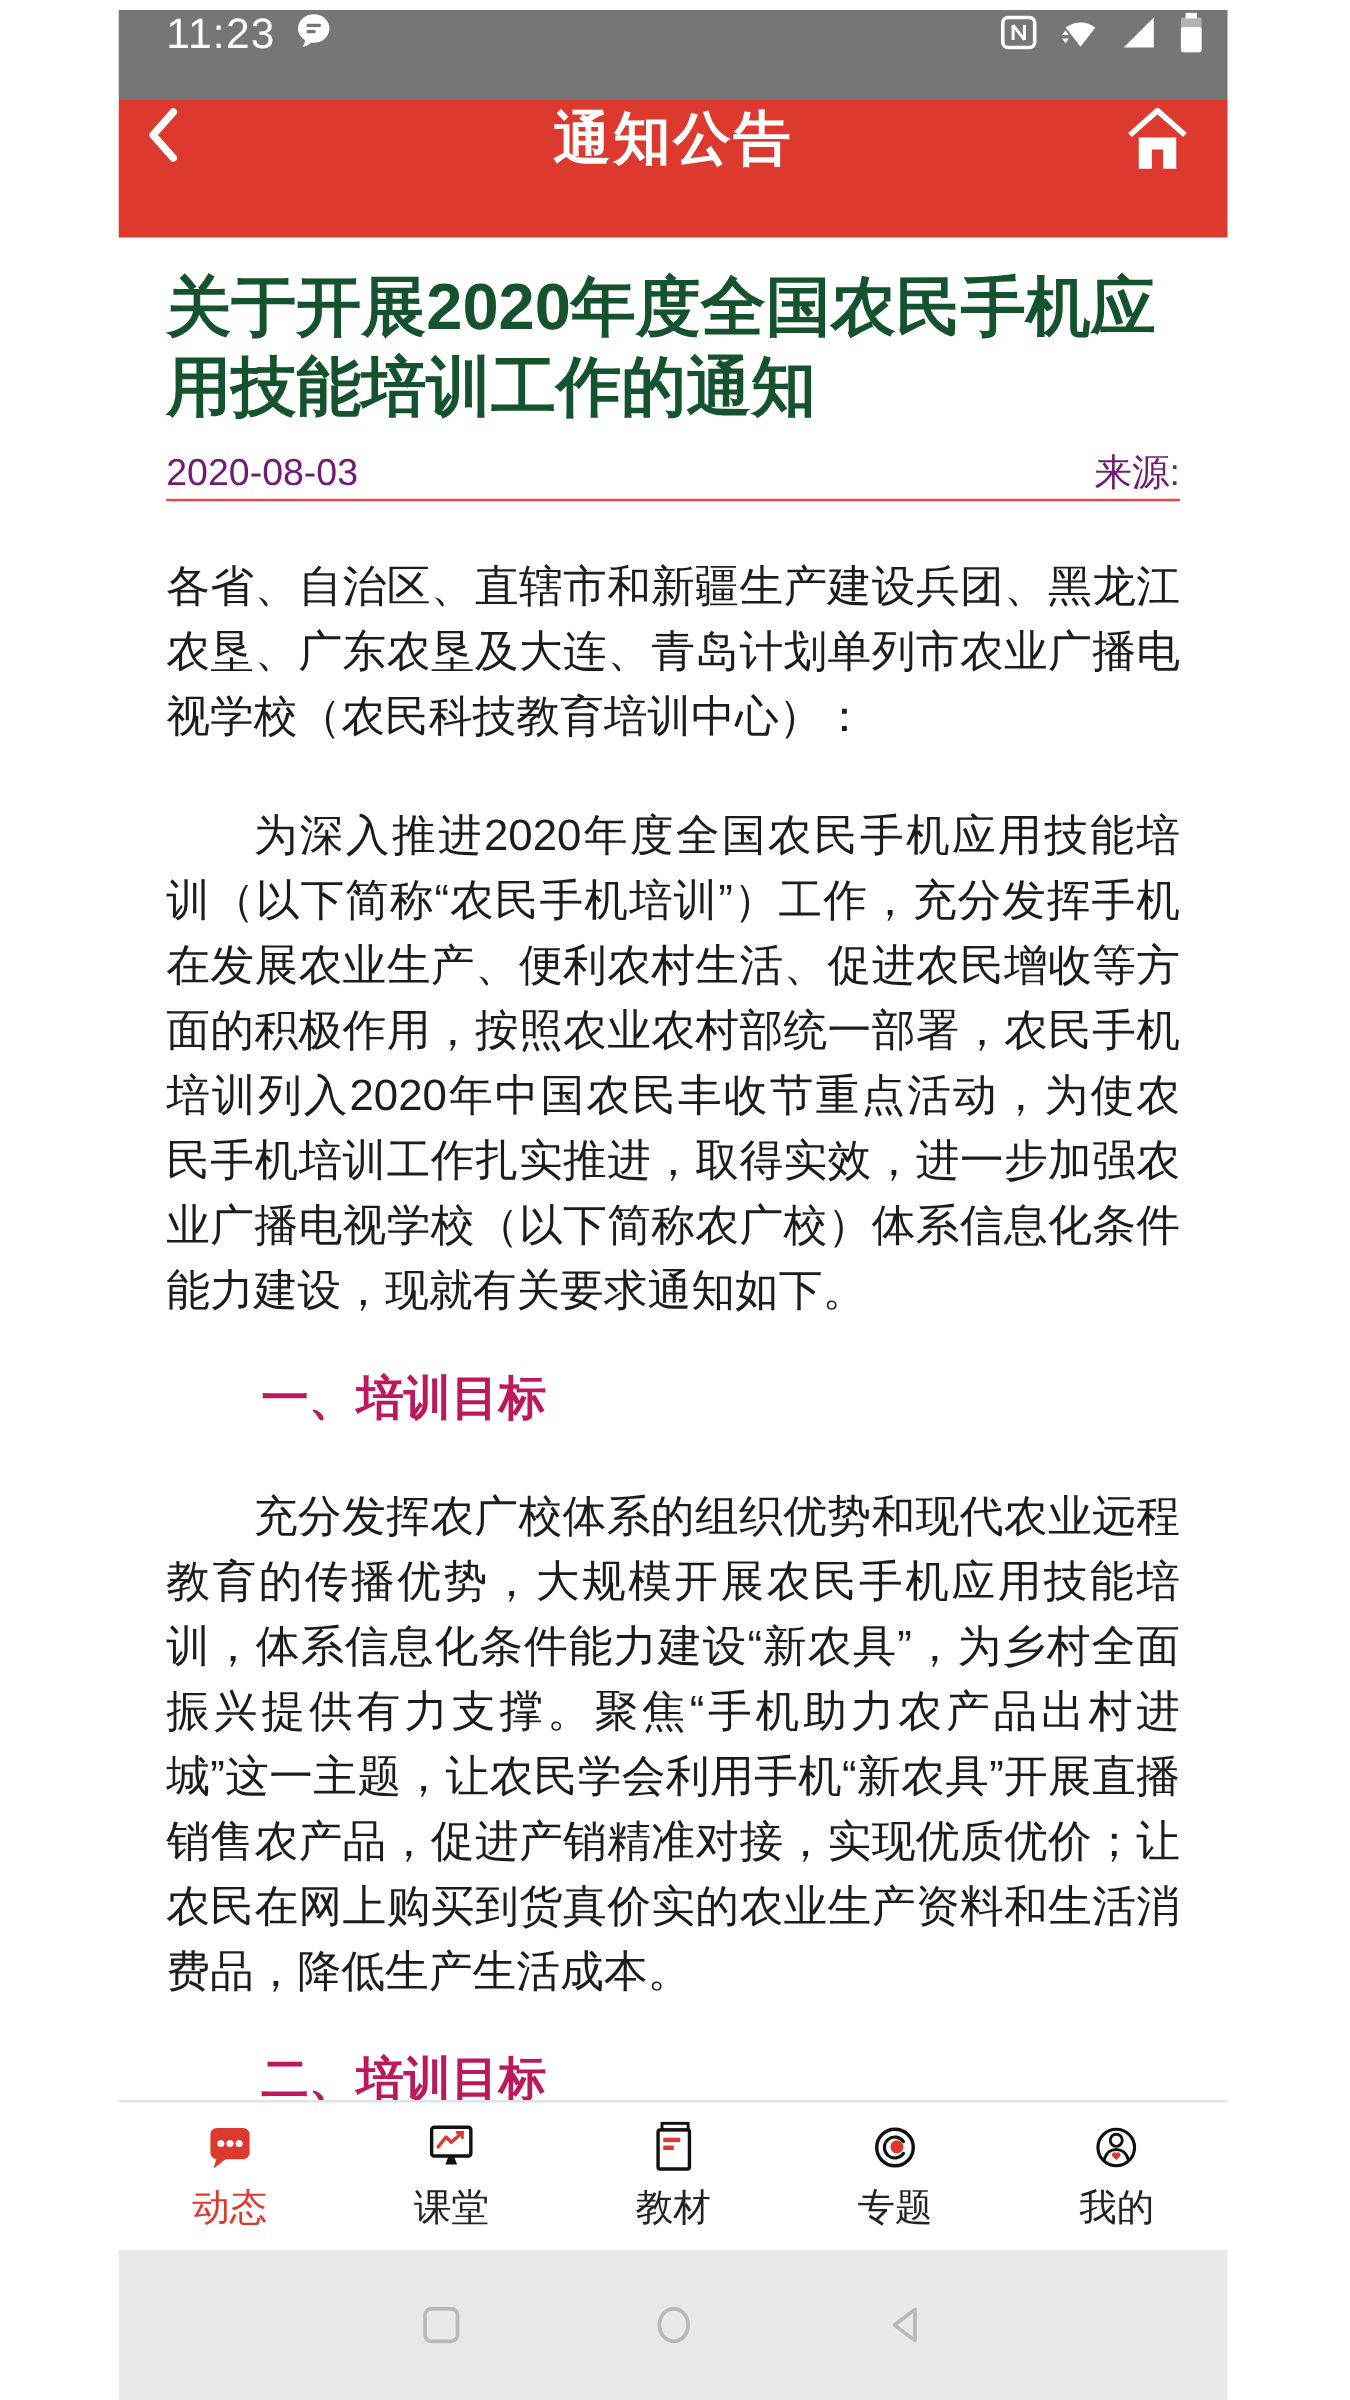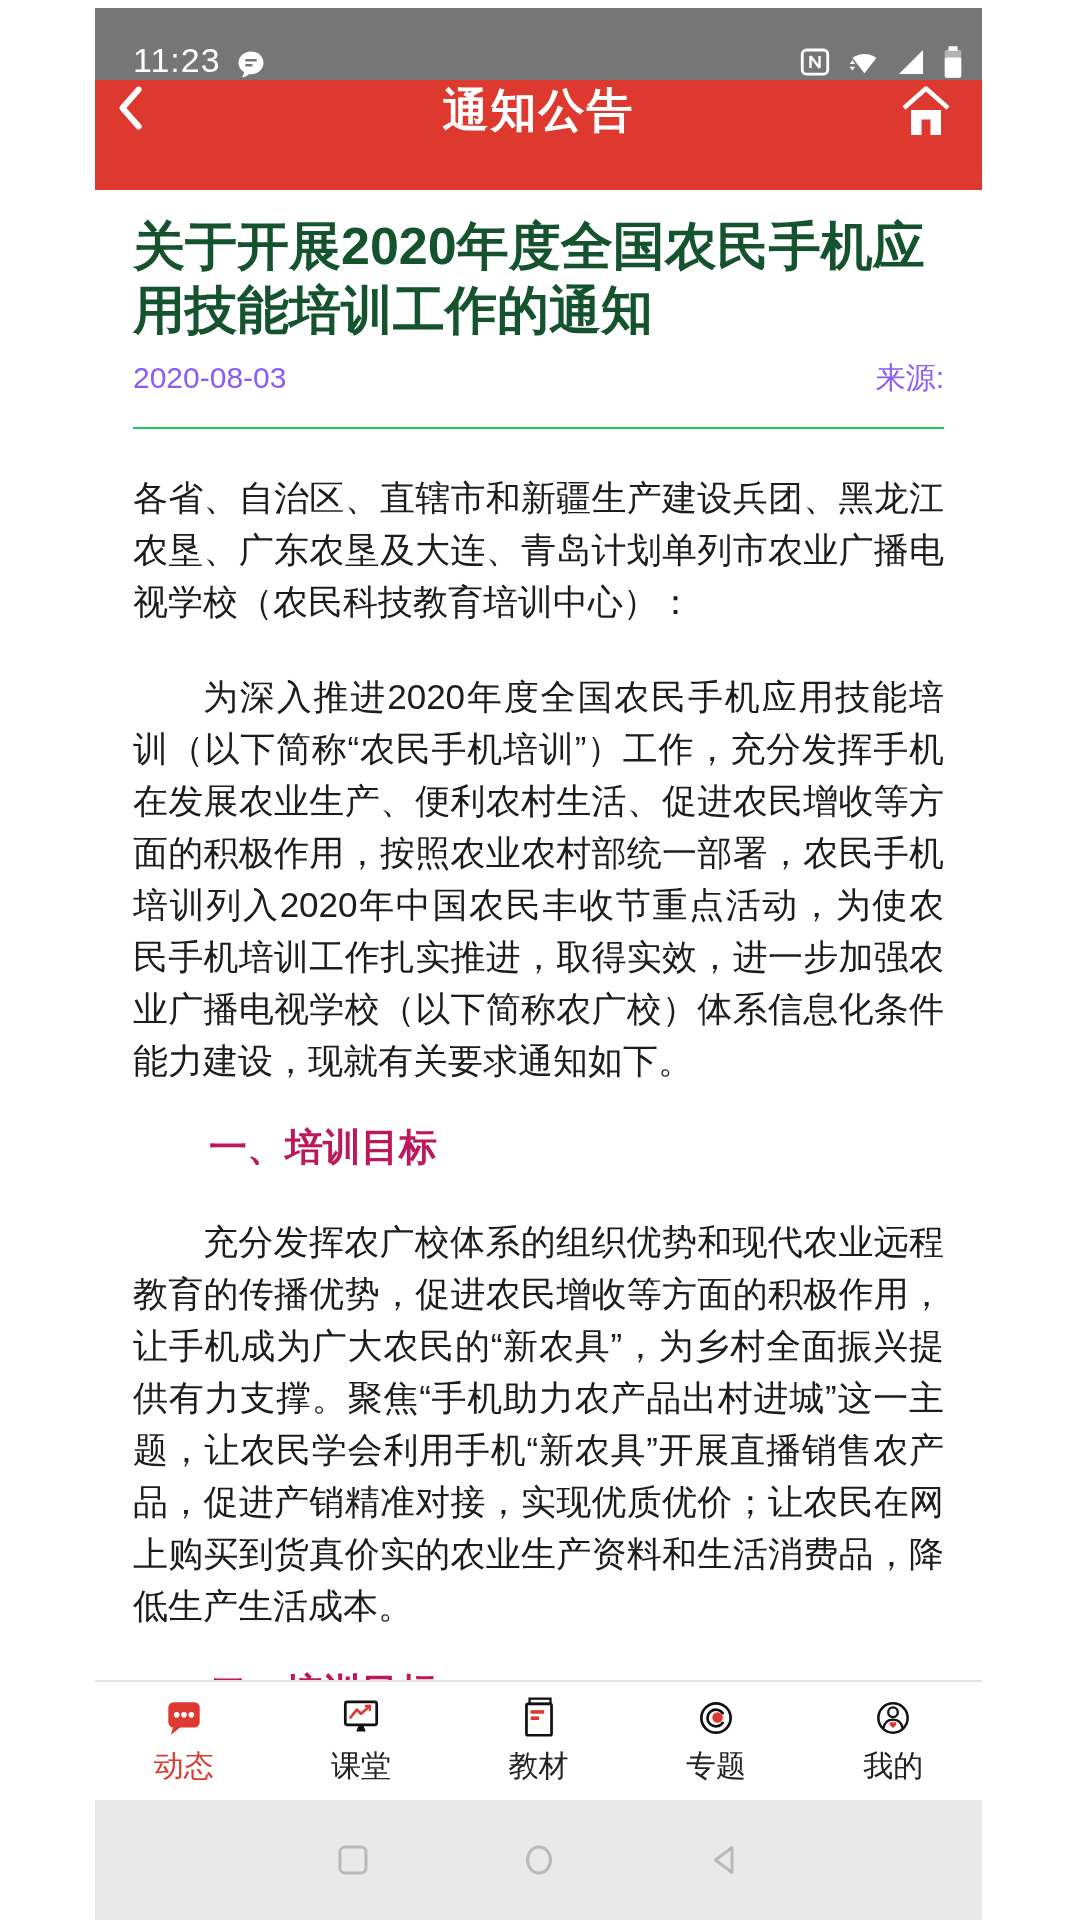--- a/index.html
+++ b/index.html
@@ -8,21 +8,21 @@
     position:relative; width:1080px; height:1920px; background:#ffffff;
     font-family:"Liberation Sans", sans-serif; overflow:hidden;
   }
   .phone {
     position:absolute; left:95px; top:8px; width:887px; height:1912px;
     background:#ffffff; display:flex; flex-direction:column;
   }
   
   .statusbar {
     flex:0 0 72px; background:#767676; color:#ffffff;
-    display:flex; align-items:flex-end; padding:0 16px 0 38px; gap:14px;
+    display:flex; align-items:flex-start; padding:0 16px 0 38px; gap:14px;
   }
   .sb-time { font-size:34px; letter-spacing:1px; }
   .sb-right { margin-left:auto; display:flex; align-items:center; gap:12px; }
   
   .appbar {
     flex:0 0 110px; background:#dd392e; position:relative;
     display:flex; align-items:flex-start;
   }
   .appbar-title {
     position:absolute; left:0; right:0; text-align:center;
@@ -34,22 +34,22 @@
   .content {
     flex:1 1 auto; overflow:hidden; background:#ffffff;
     padding:0 38px; color:#1c1c1c;
   }
   .article-title {
     font-size:52px; font-weight:bold; line-height:64px;
     margin-top:24px; color:#14532d;
   }
   .meta {
     display:flex; justify-content:space-between; align-items:baseline;
-    color:#8b5cf6; font-size:30px; margin-top:16px;
-    padding-bottom:28px; border-bottom:2px solid #22c55e;
+    color:#701a75; font-size:30px; margin-top:16px;
+    border-bottom:2px solid #ef4444;
   }
   .para { font-size:35px; line-height:52px; text-align:justify; margin-top:43px; }
   .para.indent { text-indent:2em; }
   .sec-heading { font-size:38px; font-weight:bold; line-height:52px; margin-top:34px; text-indent:2em; color:#be185d; }
   
   .tabbar {
     flex:0 0 120px; background:#ffffff; border-top:2px solid #e2e2e2;
     display:flex; align-items:stretch;
   }
   .tab { flex:1; display:flex; flex-direction:column; align-items:center; justify-content:center; gap:5px; }
@@ -123,21 +123,21 @@
 
     <div class="content">
       <h1 class="article-title">关于开展2020年度全国农民手机应用技能培训工作的通知</h1>
       <div class="meta">
         <span>2020-08-03</span>
         <span>来源:</span>
       </div>
       <p class="para">各省、自治区、直辖市和新疆生产建设兵团、黑龙江农垦、广东农垦及大连、青岛计划单列市农业广播电视学校（农民科技教育培训中心）：</p>
       <p class="para indent">为深入推进2020年度全国农民手机应用技能培训（以下简称“农民手机培训”）工作，充分发挥手机在发展农业生产、便利农村生活、促进农民增收等方面的积极作用，按照农业农村部统一部署，农民手机培训列入2020年中国农民丰收节重点活动，为使农民手机培训工作扎实推进，取得实效，进一步加强农业广播电视学校（以下简称农广校）体系信息化条件能力建设，现就有关要求通知如下。</p>
       <h2 class="sec-heading">一、培训目标</h2>
-      <p class="para indent">充分发挥农广校体系的组织优势和现代农业远程教育的传播优势，促进农民增收等方面的积极作用，让手机成为广大农民的“新农具”，为乡村全面振兴提供有力支撑。聚焦“手机助力农产品出村进城”这一主题，让农民学会利用手机“新农具”开展直播销售农产品，促进产销精准对接，实现优质优价；让农民在网上购买到货真价实的农业生产资料和生活消费品，降低生产生活成本。</p>
+      <p class="para indent">充分发挥农广校体系的组织优势和现代农业远程教育的传播优势，大规模开展农民手机应用技能培训，体系信息化条件能力建设“新农具”，为乡村全面振兴提供有力支撑。聚焦“手机助力农产品出村进城”这一主题，让农民学会利用手机“新农具”开展直播销售农产品，促进产销精准对接，实现优质优价；让农民在网上购买到货真价实的农业生产资料和生活消费品，降低生产生活成本。</p>
       <h2 class="sec-heading">二、培训目标</h2>
     </div>
 
     <div class="tabbar">
       <div class="tab active">
         <span>
           <svg width="46" height="46" viewBox="0 0 44 44">
             <rect x="7" y="7" width="30" height="24" rx="5" fill="#dd392e"></rect>
             <path d="M12 29 L9.5 38 L21 29 Z" fill="#dd392e"></path>
             <circle cx="15" cy="19" r="2.7" fill="#ffffff"></circle>

